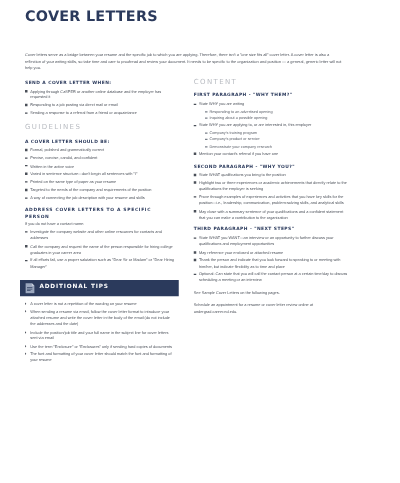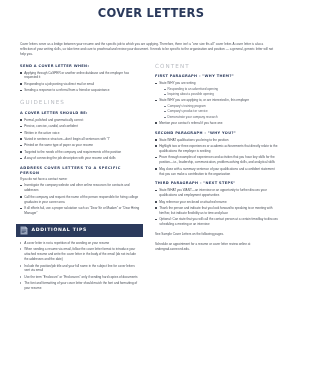--- a/index.html
+++ b/index.html
@@ -15,21 +15,20 @@
   .page { position:relative; width:298px; height:386px; padding:8px 16px 6px 20px; }
 
   .title {
     font-family:"DejaVu Sans", sans-serif;
     font-weight:bold;
     font-size:11.5px;
     letter-spacing:0.2px;
     color:#2b3a5c;
     line-height:1;
     margin-bottom:22px;
-    text-align:center;
   }
 
   .intro { font-size:3.15px; line-height:1.62; color:#4a4f58; margin-bottom:7px; width:97%; }
 
   .cols { display:flex; gap:14px; }
   .col-left { width:121px; }
   .col-right { width:124px; }
 
   .sec-head {
     font-family:"DejaVu Sans", sans-serif;

